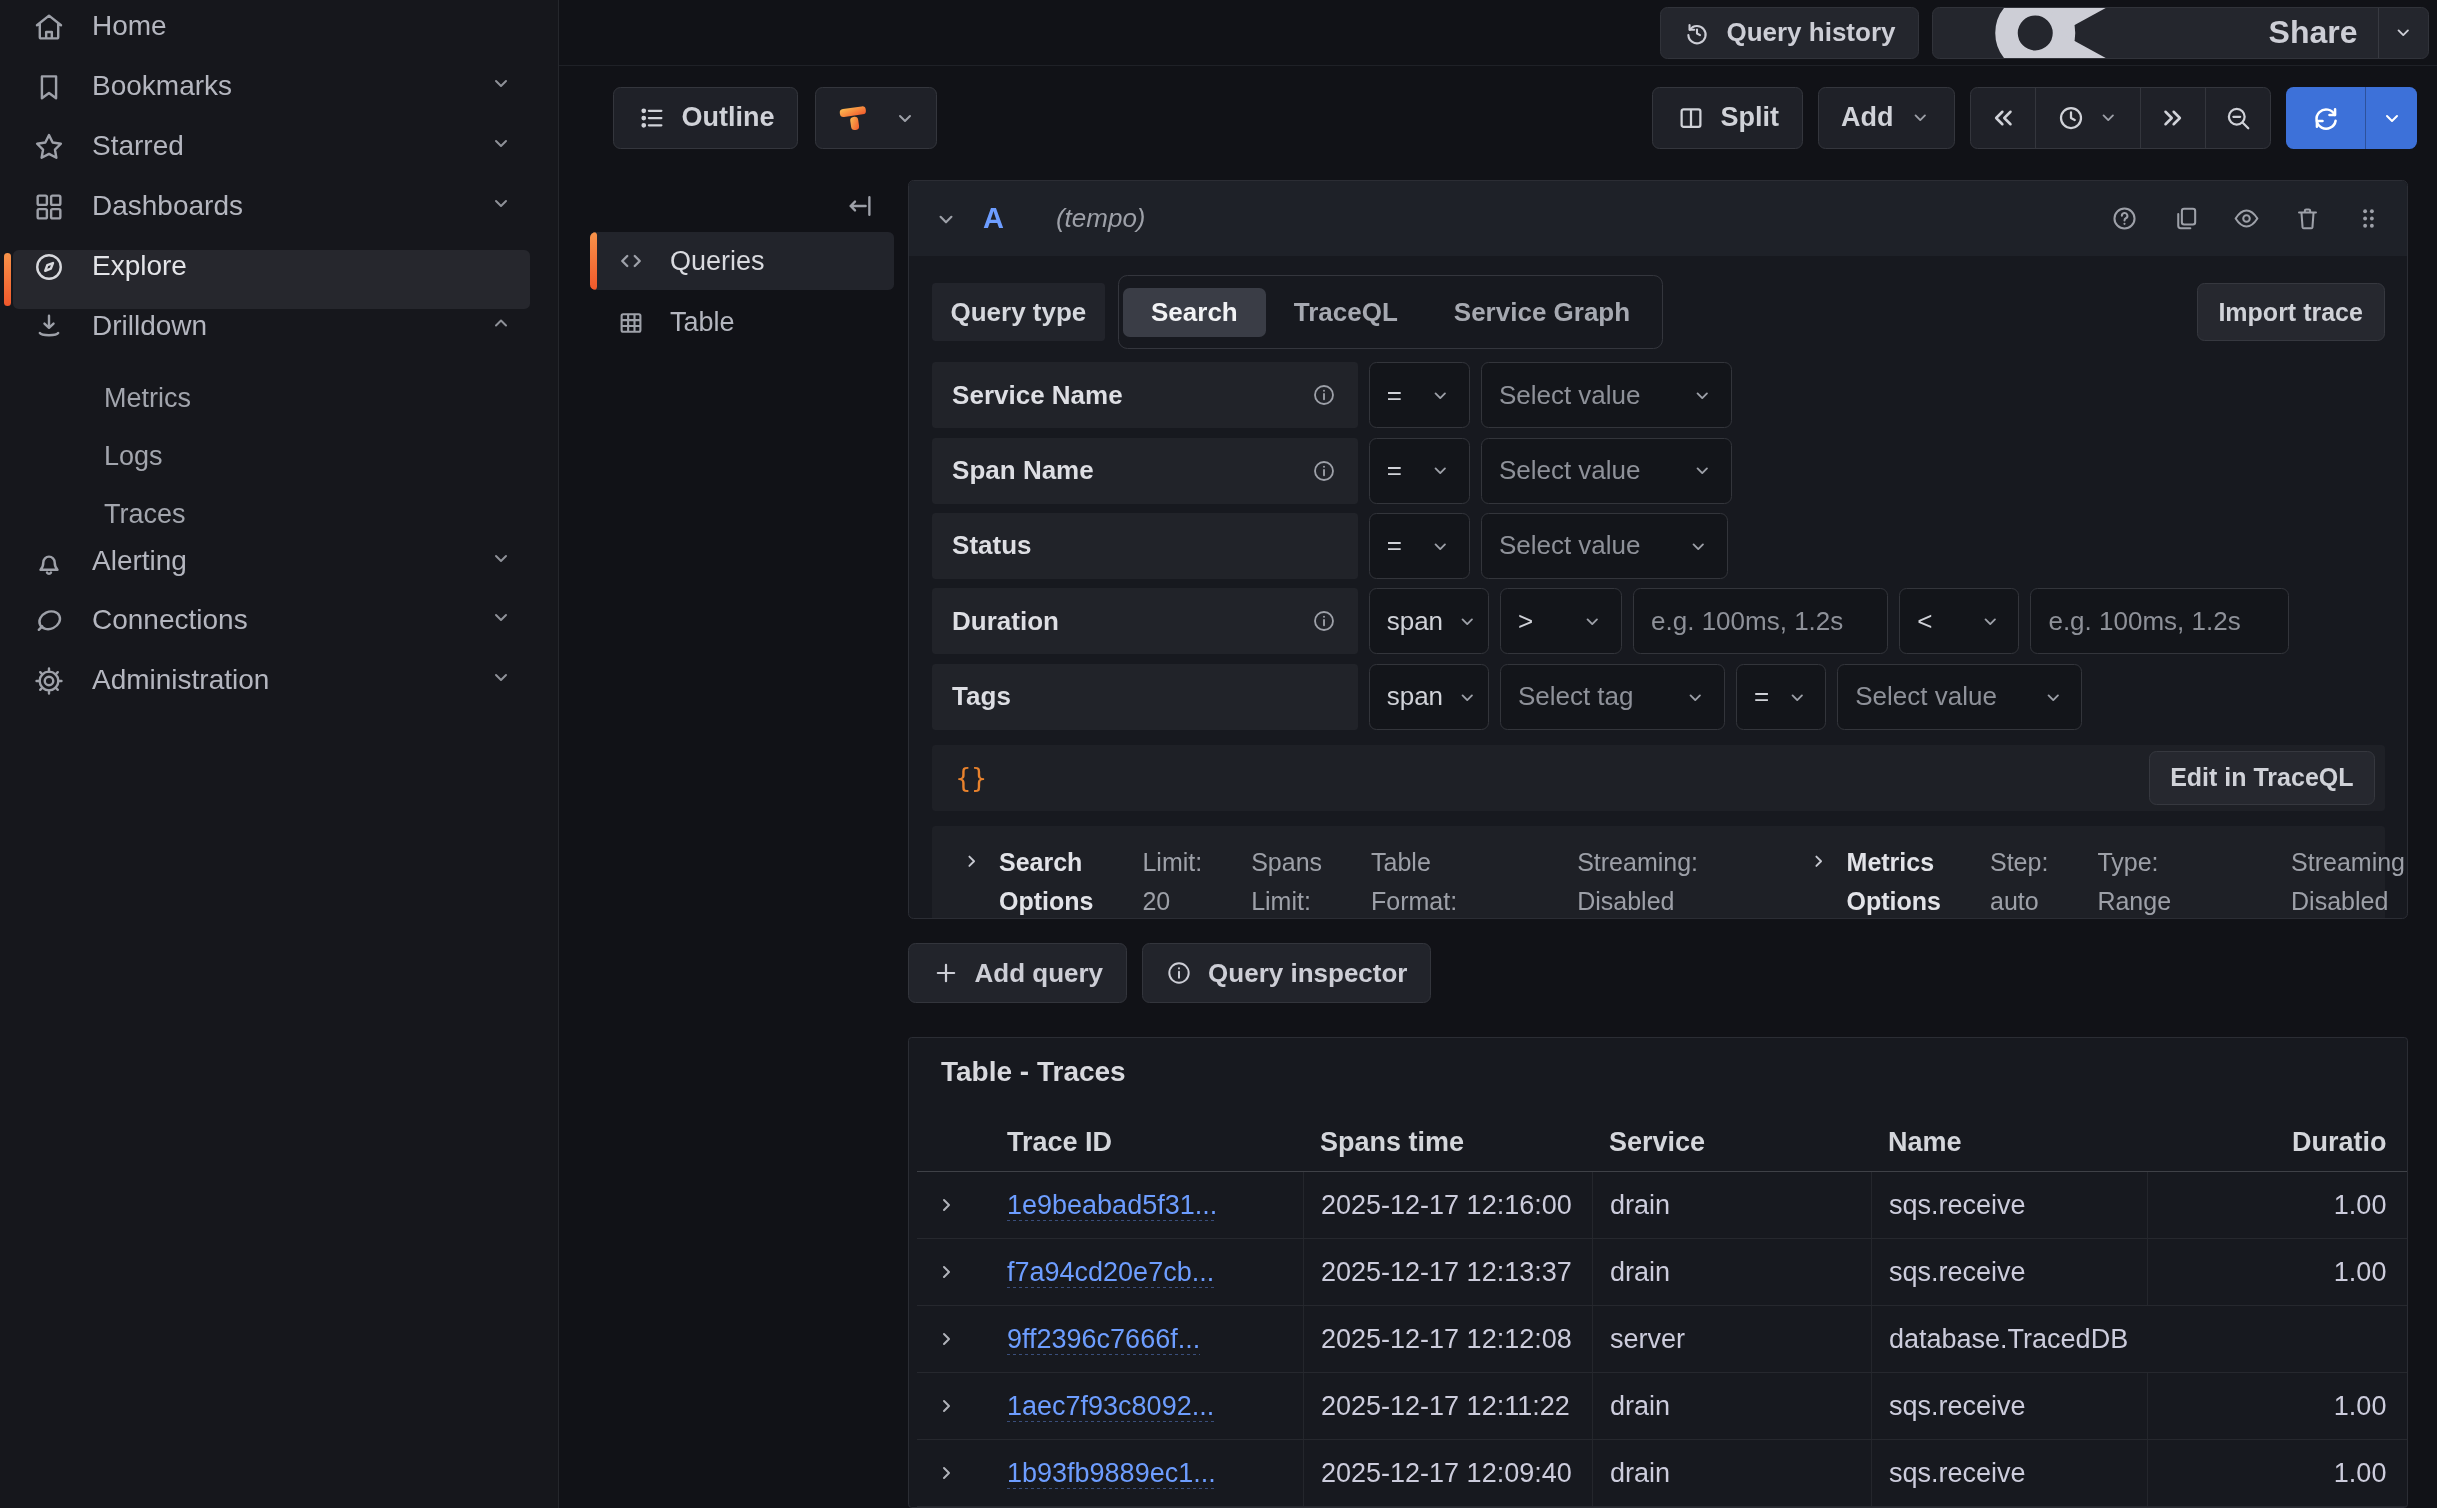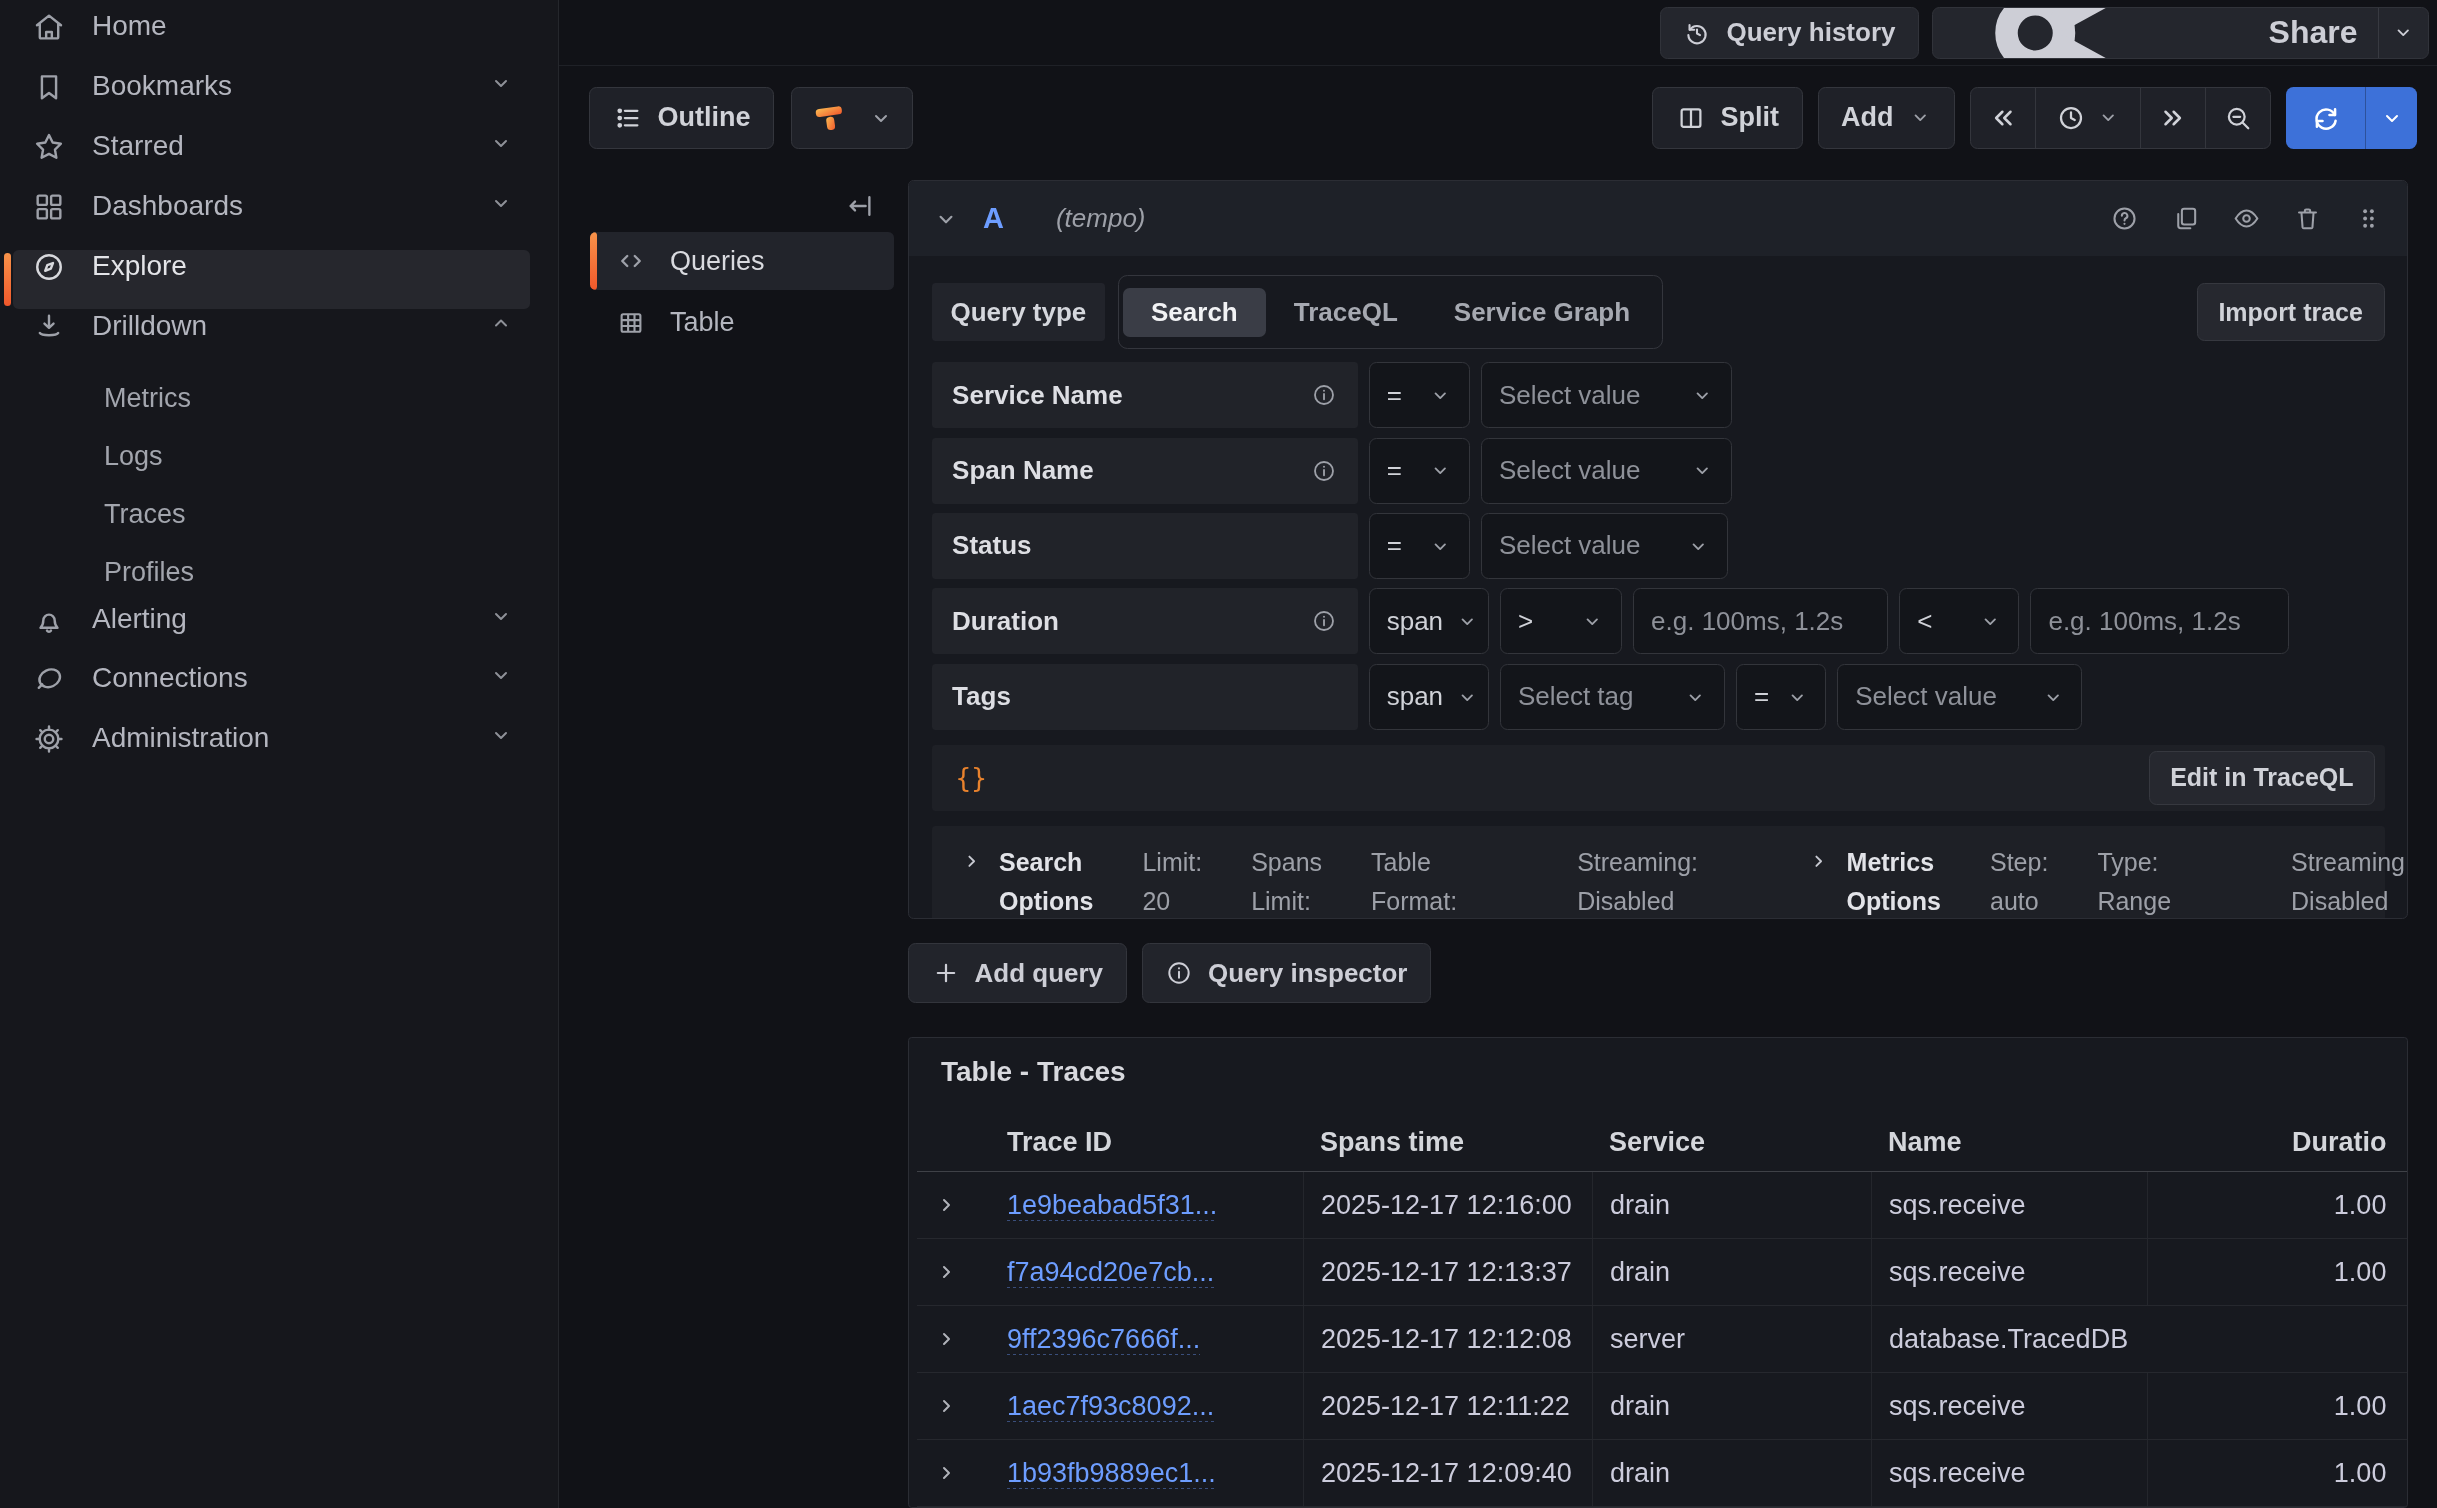--- a/index.html
+++ b/index.html
@@ -23,21 +23,21 @@
   .topstrip { height:66px; flex:0 0 66px; border-bottom:0.9px solid #1f2127; display:flex; align-items:center; justify-content:flex-end; padding:0 9.4px 0 0; gap:13px; }
 
   .btn { display:inline-flex; align-items:center; gap:15px; background:#24262d; border:0.9px solid #31333a; border-radius:7.5px; color:#cdced6; font-size:26px; font-weight:600; padding:0 22.5px; height:52px; cursor:pointer; white-space:nowrap; }
   .btn .bicon { width:28px; height:28px; color:#cdced6; }
   .split-btn { display:inline-flex; align-items:stretch; height:52px; border:0.9px solid #31333a; border-radius:7.5px; overflow:hidden; background:#24262d; cursor:pointer; }
   .split-btn .seg-main { display:flex; align-items:center; gap:15px; padding:0 20.6px; font-size:32px; font-weight:600; color:#cdced6; }
   .split-btn .seg-chev { display:flex; align-items:center; padding:0 13px; border-left:0.9px solid #383a41; color:#cdced6; }
 
   
   .toolbar { height:103px; flex:0 0 103px; display:flex; align-items:center; padding:0 20.6px 0 30px; }
-  .toolbar .left { display:flex; gap:17px; align-items:center; }
+  .toolbar .left { display:flex; gap:17px; align-items:center;margin-left:24px; }
   .toolbar .right { margin-left:auto; display:flex; gap:15px; align-items:center; }
   .tb-btn { height:62px; border-radius:7.5px; background:#1f2128; border:0.9px solid #34363d; display:inline-flex; align-items:center; gap:15px; padding:0 22.5px; font-size:27px; font-weight:600; color:#d0d2d8; cursor:pointer; }
   .tb-btn .bicon { width:30px; height:30px; }
   .timegroup { display:flex; height:62px; border:0.9px solid #34363d; border-radius:7.5px; background:#1f2128; overflow:hidden; }
   .timegroup .tseg { display:flex; align-items:center; justify-content:center; padding:0 17px; color:#d0d2d8; border-right:0.9px solid #34363d; cursor:pointer; gap:11.2px; }
   .timegroup .tseg:last-child { border-right:none; }
   .timegroup .tseg .bicon { width:30px; height:30px; }
   .run-btn { display:flex; height:62px; border-radius:7.5px; overflow:hidden; background:#3d71d9; cursor:pointer; }
   .run-btn .rseg { display:flex; align-items:center; justify-content:center; width:79px; color:#fff; }
   .run-btn .rseg.chev { width:52px; border-left:0.9px solid rgba(17,24,39,0.35); }
@@ -186,23 +186,20 @@
           </svg></span>
     </div>
     <div class="nav-sub">
         <span>Metrics</span>
       </div>
     <div class="nav-sub">
         <span>Logs</span>
       </div>
     <div class="nav-sub">
         <span>Traces</span>
-      </div>
-    <div class="nav-sub">
-        <span>Profiles</span>
       </div>
     <div class="nav-item">
       <span class="nicon"><svg viewBox="0 0 24 24" fill="none" stroke="currentColor" stroke-width="1.7" stroke-linecap="round" stroke-linejoin="round">
             <path d="M6 17.5h12c-1.5-1.6-2-3.2-2-5.3a4 4 0 0 0-8 0c0 2.1-.5 3.7-2 5.3z"></path>
             <path d="M10.6 19.5a1.6 1.6 0 0 0 2.8 0"></path>
           </svg></span>
       <span class="nlabel">Alerting</span>
       <span class="nchev"><svg viewBox="0 0 24 24" fill="none" stroke="currentColor" stroke-width="2" stroke-linecap="round" stroke-linejoin="round">
             <path d="m7 10 5 5 5-5"></path>
           </svg></span>

